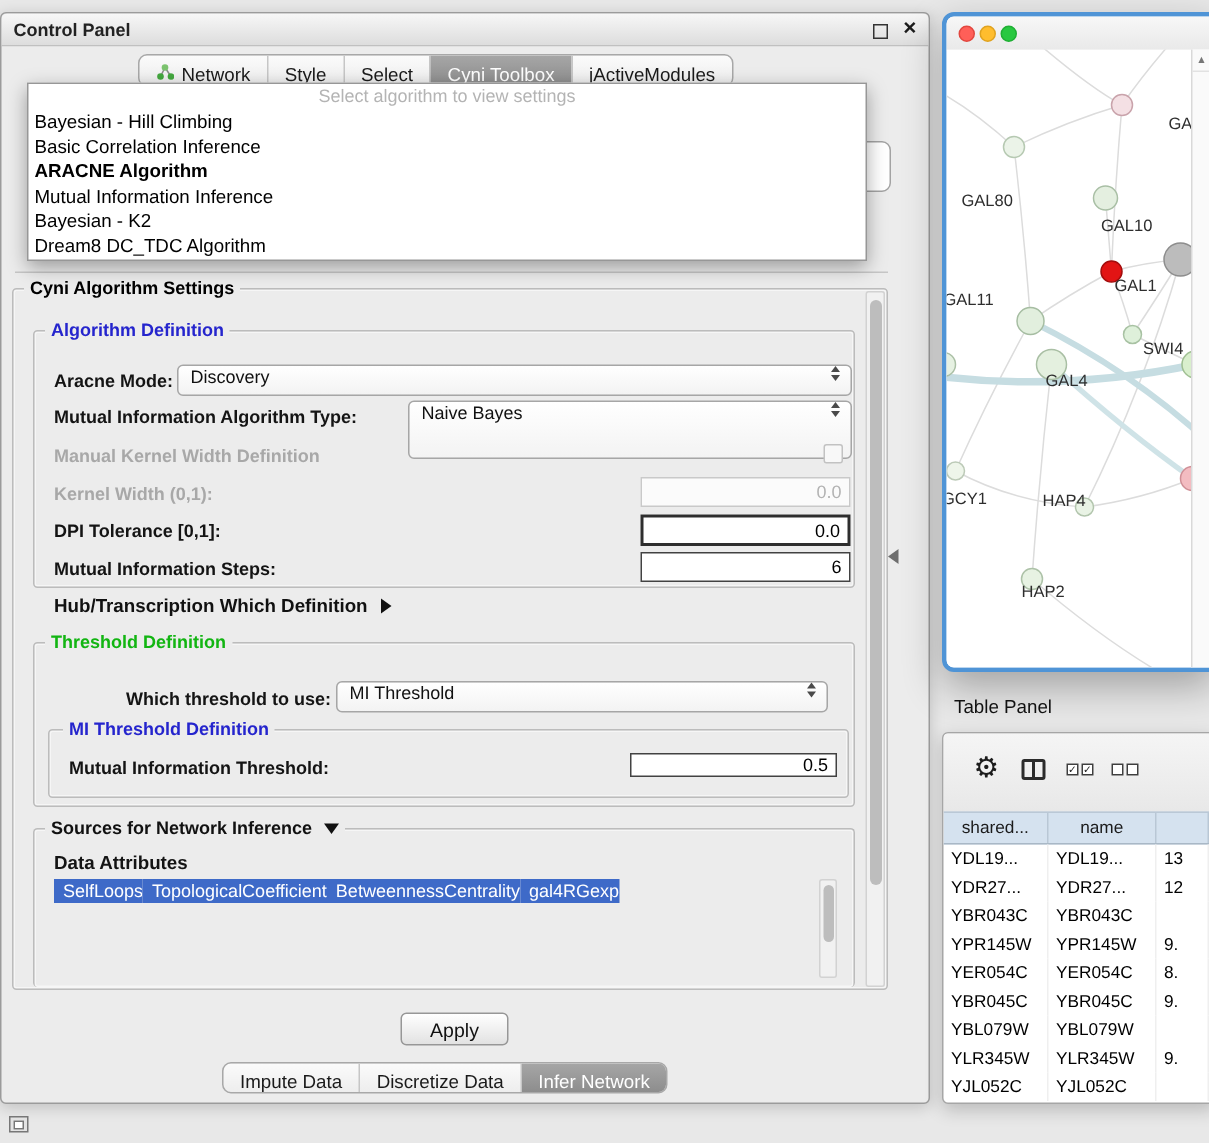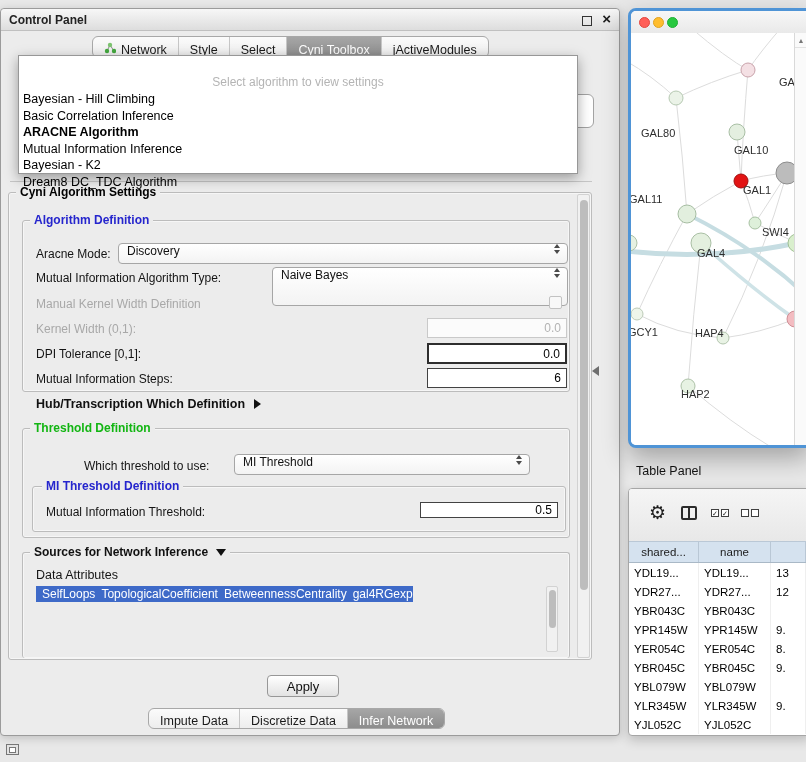--- a/index.html
+++ b/index.html
@@ -15,33 +15,33 @@
   .float-ico{position:absolute;right:27px;top:7px;width:8px;height:8px;border:1.5px solid #333;background:transparent}
   .close-ico{position:absolute;right:8px;top:1px;font-size:15px;font-weight:bold;color:#1c1c1c}
   .seg-bar{position:absolute;display:inline-flex;height:22px;border:1px solid #a8a8a8;border-radius:6px;
            background:linear-gradient(#fbfbfb,#ededed);overflow:hidden;box-sizing:border-box}
   .seg{display:flex;align-items:flex-end;gap:5px;padding:0 11px;font-size:12.5px;color:#1a1a1a;
        border-right:1px solid #c6c6c6;white-space:nowrap}
   .seg:last-child{border-right:none}
   .seg-active{background:linear-gradient(#a6a6a6,#8d8d8d);color:#fff}
   .popup{position:absolute;left:18px;top:55px;width:560px;height:119px;background:#fff;
          border:1px solid #979797;box-shadow:0 4px 12px rgba(0,0,0,0.35);z-index:60;
-         display:flex;flex-direction:column;padding-top:18px;box-sizing:border-box}
+         display:flex;flex-direction:column;padding-top:0;box-sizing:border-box}
   .dd-placeholder{height:17px;line-height:17px;text-align:center;color:#b4b4b4;font-size:12px}
   .dd-item{height:16.5px;line-height:16.5px;padding-left:4px;font-size:12.5px;color:#000;white-space:nowrap}
   .dd-item.sel{font-weight:bold}
   .combo-fragment{position:absolute;left:566px;top:94px;width:28px;height:34px;background:#fff;
                   border:1px solid #a3a3a3;border-radius:6px;z-index:5;box-sizing:border-box}
   .hidden-line{position:absolute;left:10px;top:181px;width:582px;height:1px;background:#c6c6c6;z-index:1}
   .group{position:absolute;border:1px solid #bcbcbc;border-radius:3px;
          box-shadow:inset 0 0 0 1px rgba(255,255,255,0.55);box-sizing:border-box}
   .gtitle{position:absolute;background:#ececec;padding:0 4px;font-size:12px;font-weight:bold;
           white-space:nowrap;z-index:3}
   .blue{color:#2525cd}.green{color:#12b512}
-  .lbl{position:absolute;font-size:12px;font-weight:normal;color:#141414;white-space:nowrap}
+  .lbl{position:absolute;font-size:12px;font-weight:bold;color:#141414;white-space:nowrap}
   .lbl-dis{color:#a8a8a8}
   .combo{position:absolute;box-sizing:border-box;background:linear-gradient(#ffffff,#f3f3f3);
          border:1px solid #a6a6a6;border-radius:4px;display:flex;align-items:flex-start;
          padding-left:8px;font-size:12px;color:#111}
   .combo-arrows{margin-left:auto;margin-right:7px;display:flex;flex-direction:column;gap:2px}
   .tri-u{width:0;height:0;border-left:3.5px solid transparent;border-right:3.5px solid transparent;border-bottom:4px solid #4a4a4a}
   .tri-d{width:0;height:0;border-left:3.5px solid transparent;border-right:3.5px solid transparent;border-top:4px solid #4a4a4a}
   .tri-right{width:0;height:0;border-top:5px solid transparent;border-bottom:5px solid transparent;border-left:7px solid #111}
   .tri-downb{width:0;height:0;border-left:5.5px solid transparent;border-right:5.5px solid transparent;border-top:7px solid #111}
   .field{position:absolute;box-sizing:border-box;background:#fff;font-size:12px;color:#000;
@@ -189,21 +189,21 @@
 
 <div class="hub-row" style="left:36px;top:397px">
   <span class="hub-lbl">Hub/Transcription Which Definition</span>
   <span class="tri-right"></span>
 </div>
 
 <div class="group" style="left:22px;top:428px;width:548px;height:110px"></div>
 <span class="gtitle green" style="left:30px;top:421px">Threshold Definition</span>
 
 <span class="lbl" style="left:84px;top:459px">Which threshold to use:</span>
-<div class="combo" style="left:234px;top:454px;width:296px;height:21px">
+<div class="combo" style="left:224px;top:454px;width:328px;height:21px">
   <span>MI Threshold</span>
   <span class="combo-arrows">
       <span class="tri-u"></span>
       <span class="tri-d"></span>
     </span>
 </div>
 
 <div class="group" style="left:32px;top:486px;width:534px;height:46px"></div>
 <span class="gtitle blue" style="left:42px;top:479px">MI Threshold Definition</span>
 

